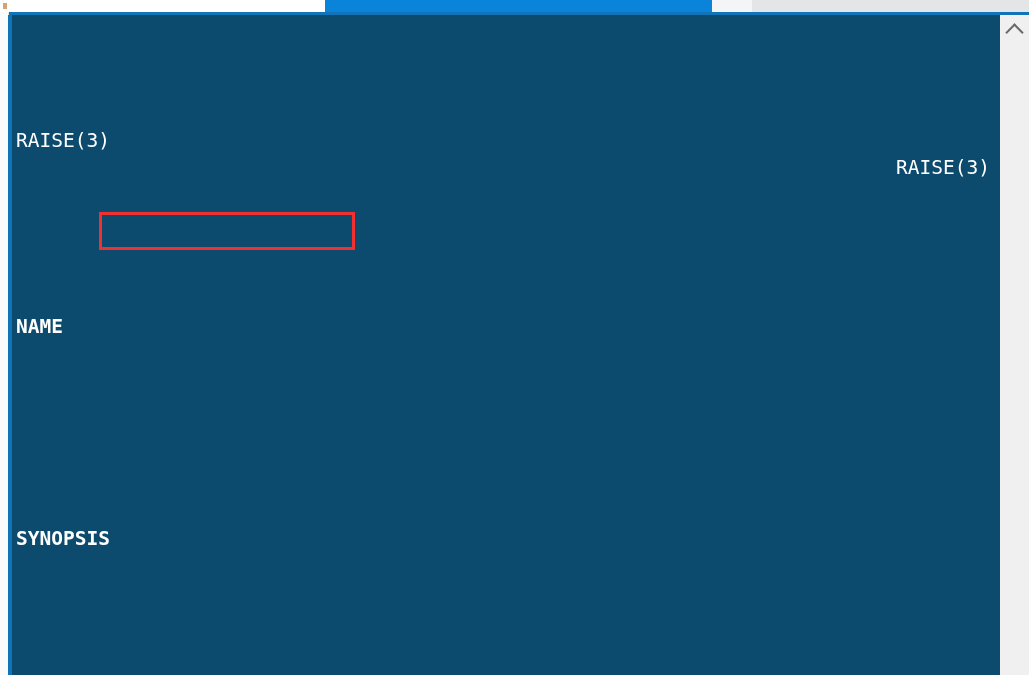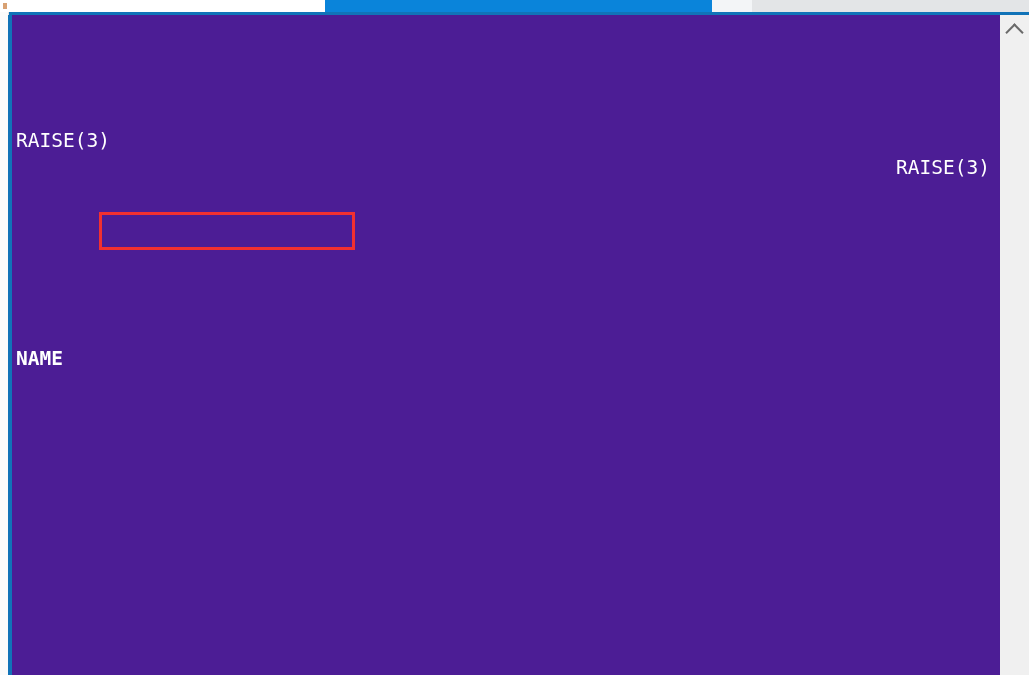--- a/index.html
+++ b/index.html
@@ -94,35 +94,35 @@
     transform: rotate(45deg);
     margin-top: 4px;
   }
 
   
   .terminal {
     position: absolute;
     left: 12px; top: 15px;
     width: 988px;
     height: 660px;
-    background: #4c1d95;
+    background: #0c4a6e;
     overflow: hidden;
   }
 
   .man {
     position: relative;
     color: #ffffff;
     font-family: "DejaVu Sans Mono", "Liberation Mono", monospace;
     font-size: 19.5px;
     line-height: 26.5px;
     white-space: pre;
     letter-spacing: 0px;
     padding: 7px 0 0 4px;
   }
-  .man .line { height: 26.5px; margin-top: 32px; }
+  .man .line { height: 26.5px; }
   .man .blank { height: 26.5px; }
   .bold { font-weight: bold; }
 
   
   .hdr {
     position: relative;
     height: 26.5px;
   }
   .hdr .l { position: absolute; left: 0; }
   .hdr .c { position: absolute; left: 50%; transform: translateX(-50%); }
@@ -170,20 +170,21 @@
         <span class="l">RAISE(3)</span>
         <span class="r">RAISE(3)</span>
       </div>
 
       <div class="blank"></div>
 
       <div class="line bold">NAME</div>
 
       <div class="blank"></div>
 
+      <div class="line bold">SYNOPSIS</div>
       
 
       
 
       
 
       
 
       
       

